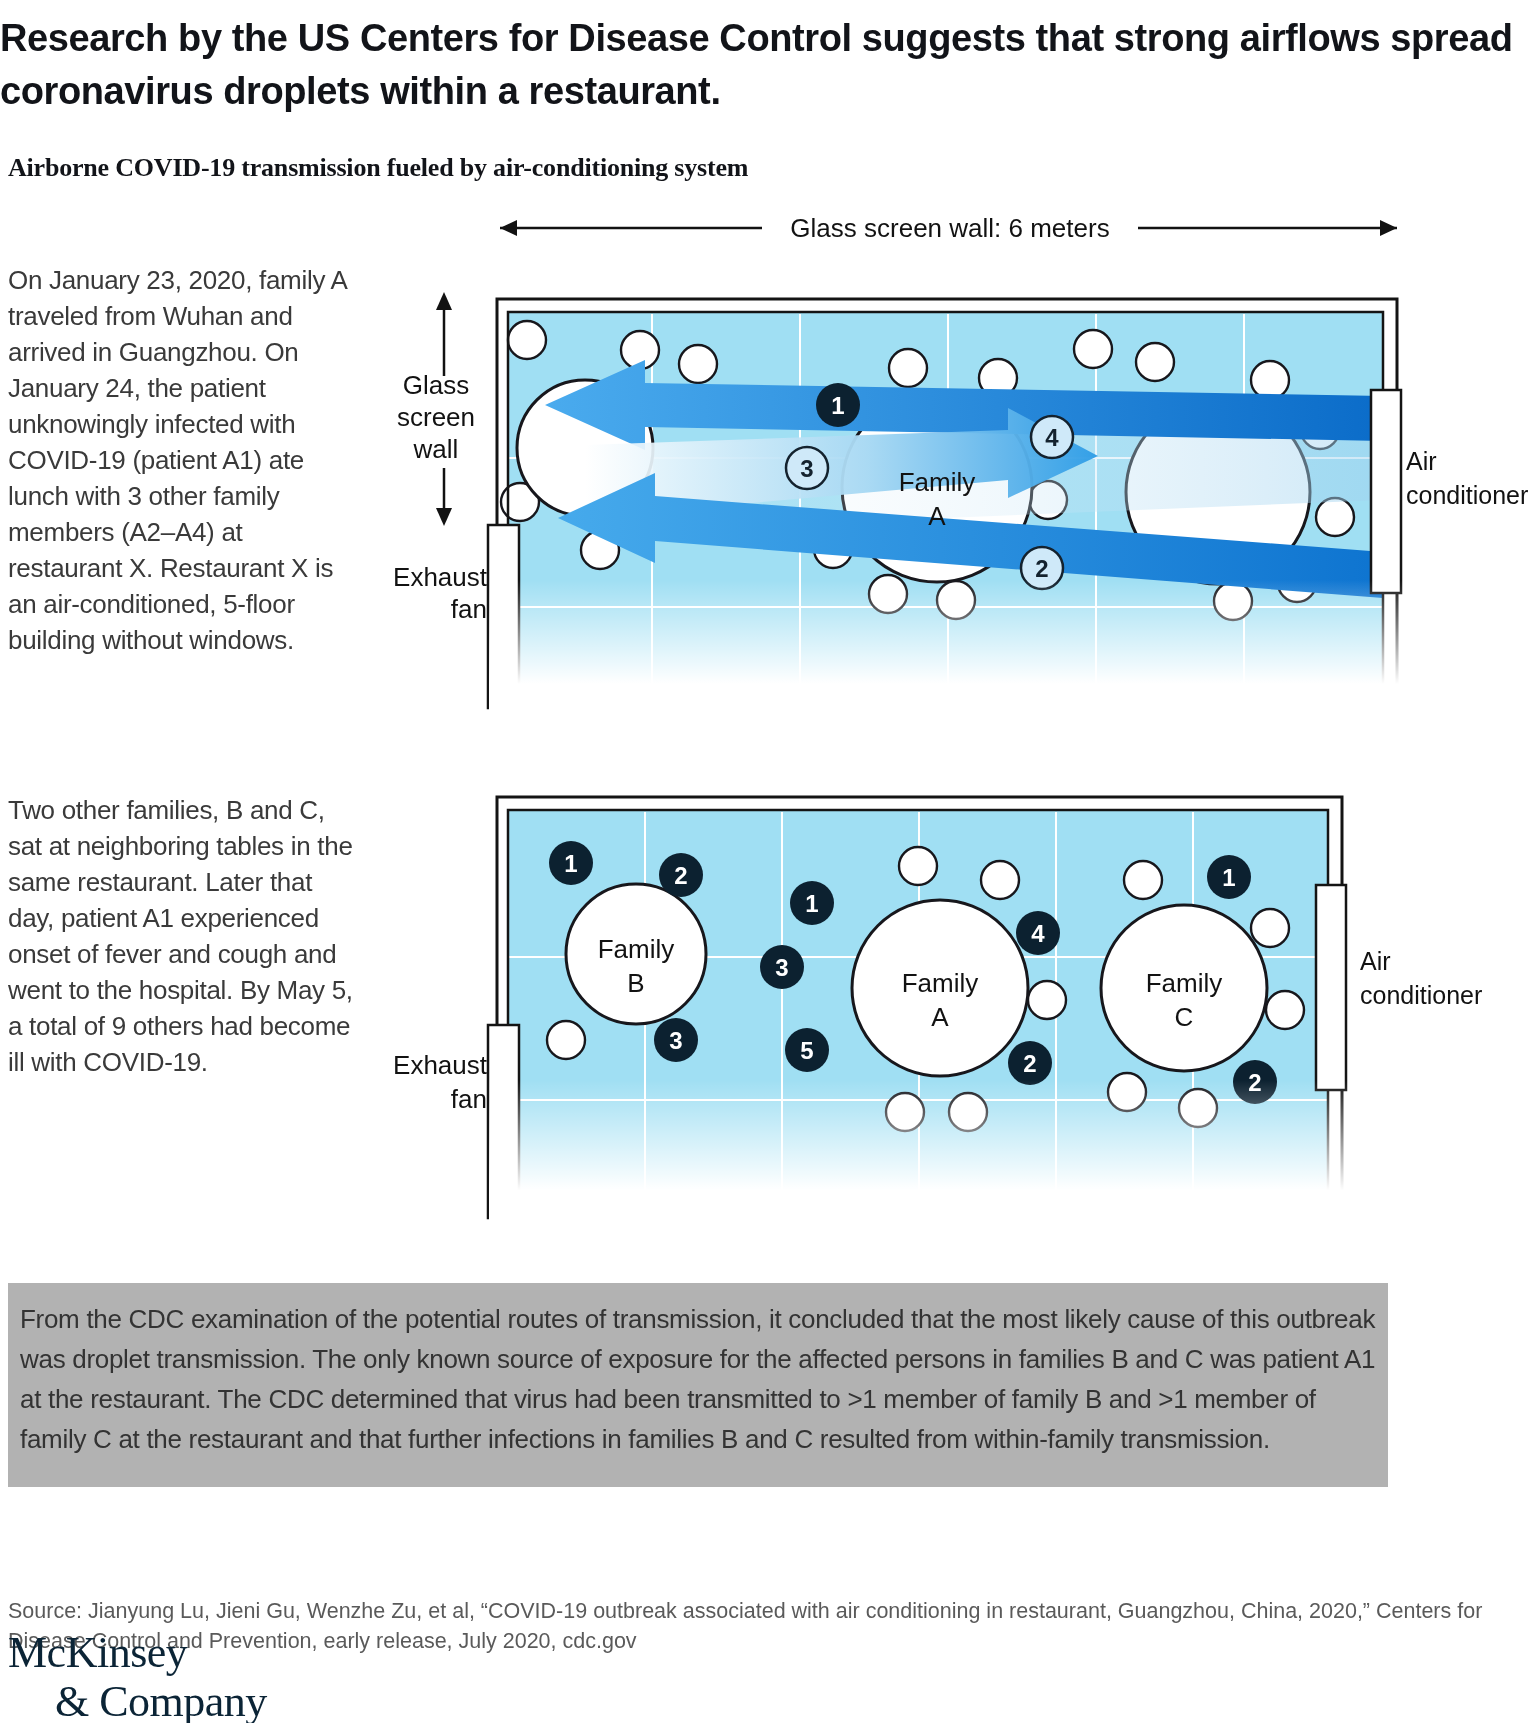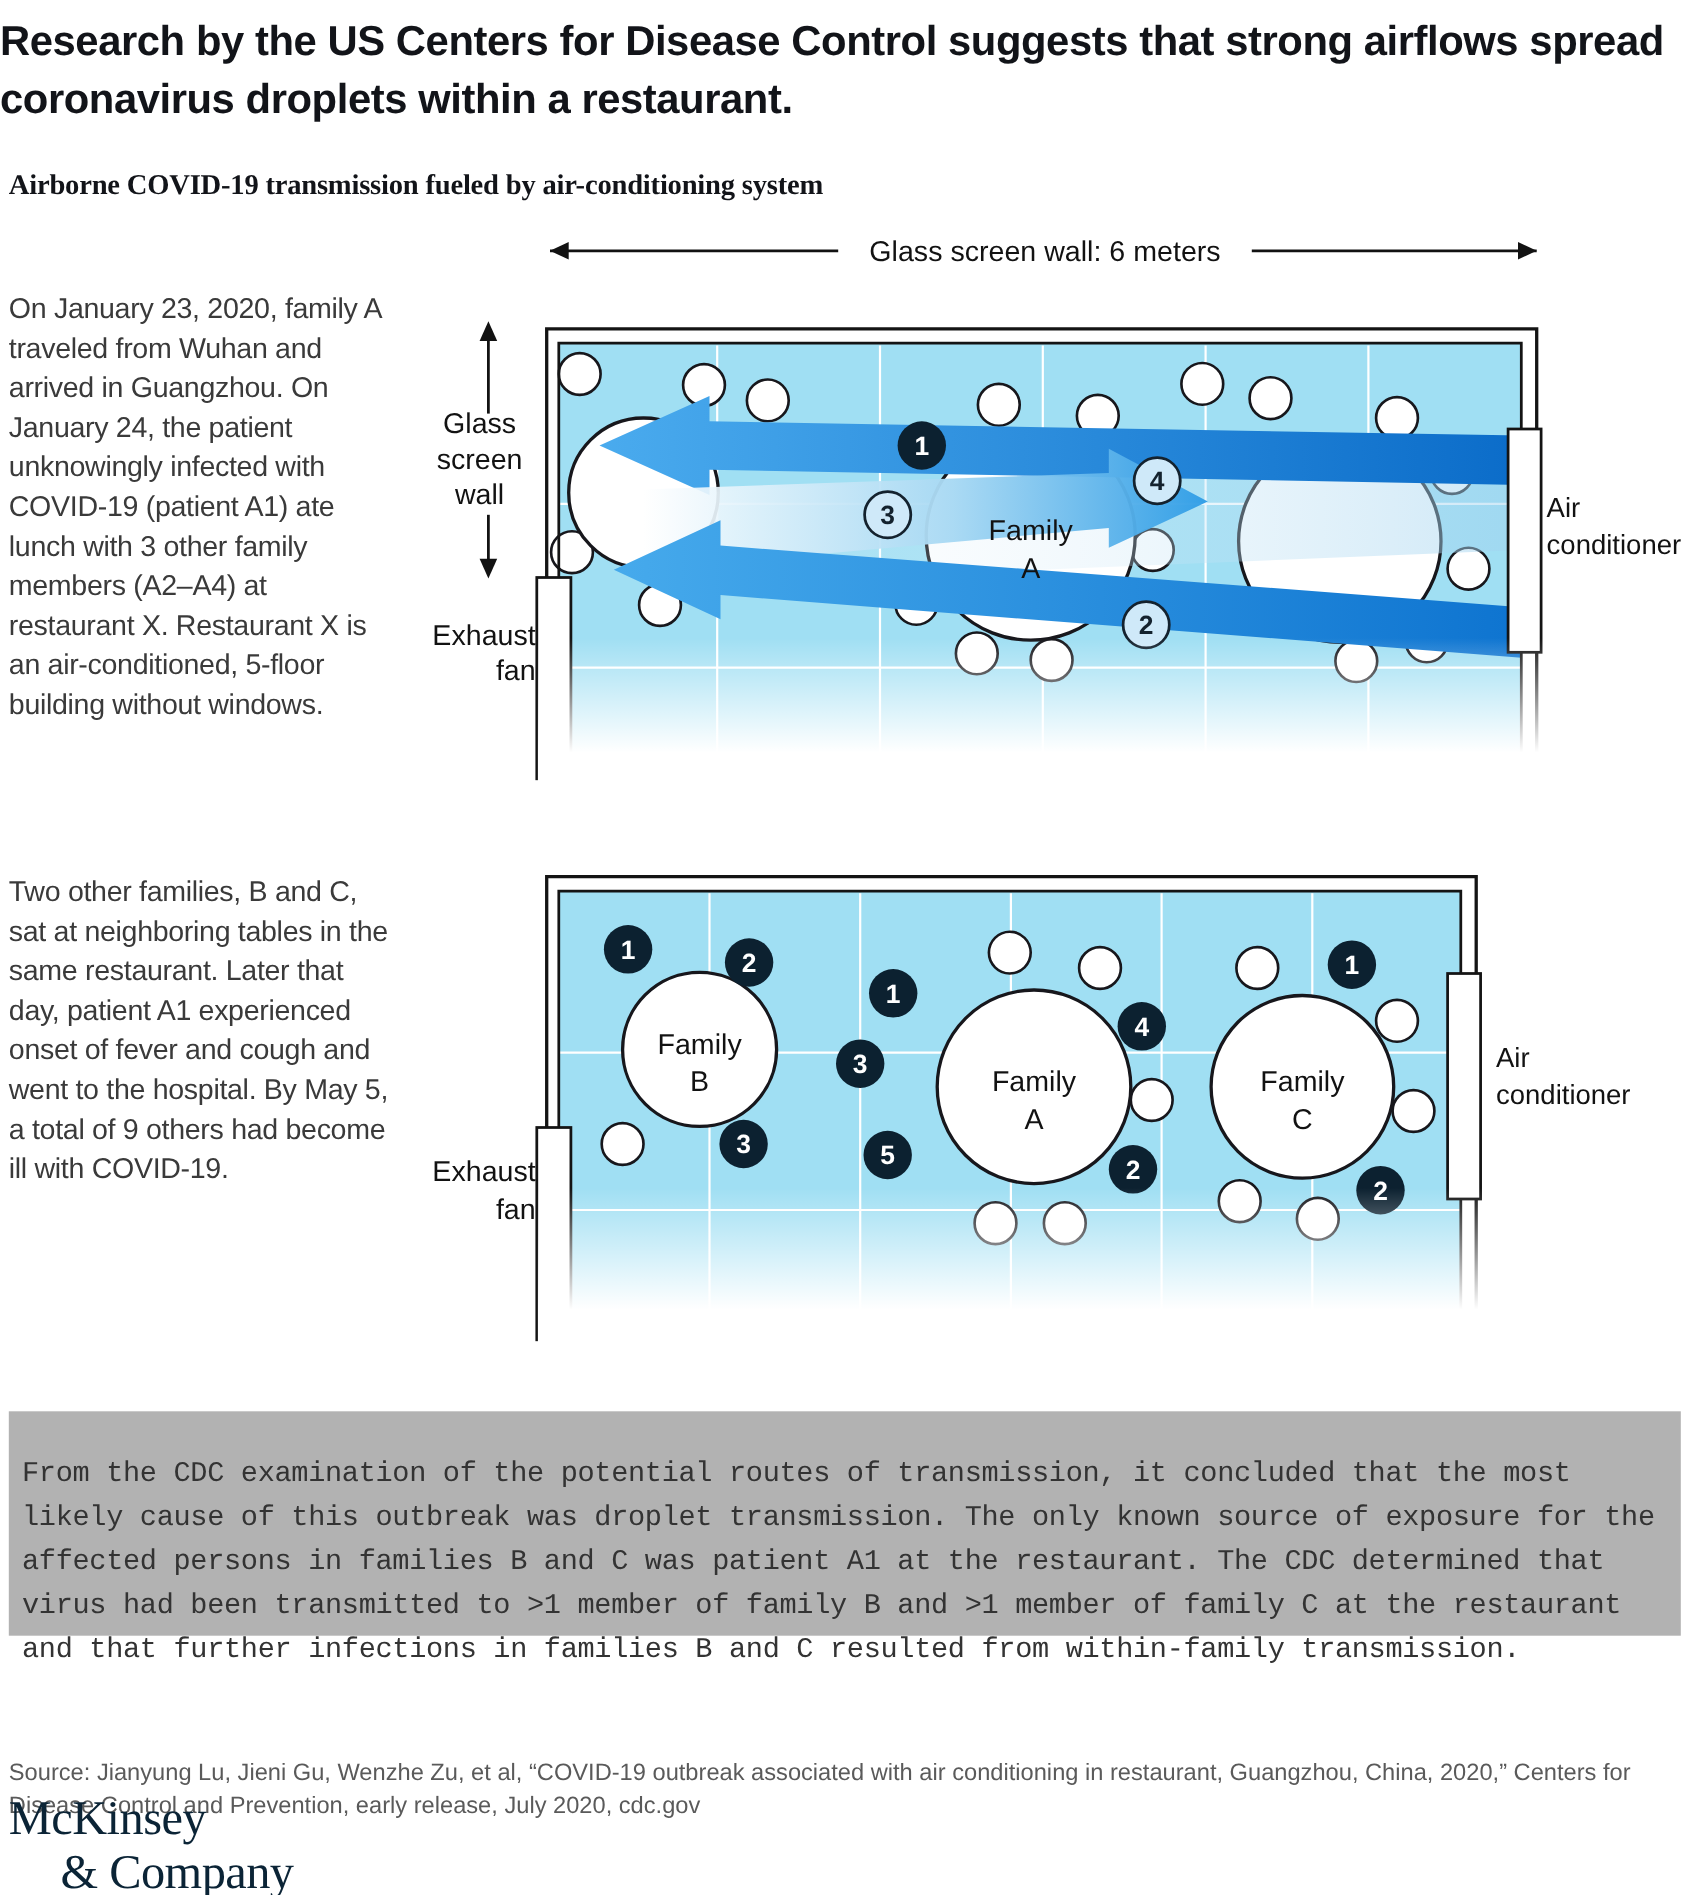--- a/index.html
+++ b/index.html
@@ -5,21 +5,21 @@
   html,body{margin:0;padding:0;background:#fff;}
   body{width:1536px;height:1723px;position:relative;font-family:"Liberation Sans",sans-serif;color:#16181c;overflow:hidden;}
   .abs{position:absolute;}
   #title{left:0;top:12px;width:1522px;font-size:38px;font-weight:bold;line-height:53px;letter-spacing:-0.4px;color:#121419;}
   #subtitle{left:8px;top:153px;width:1200px;font-size:26px;font-weight:bold;letter-spacing:-0.2px;color:#121419;font-family:Liberation Serif, serif;}
   .para{left:8px;width:352px;font-size:26px;line-height:36px;letter-spacing:-0.3px;color:#3a3a3a;}
   #para1{top:262px;}
   #para2{top:792px;}
   #diagram-top{left:0;top:200px;width:1536px;height:530px;}
   #diagram-bottom{left:0;top:740px;width:1536px;height:490px;}
-  #conclusion-box{left:8px;top:1283px;width:1520px;height:204px;background:#b2b2b2;box-sizing:border-box;padding:36px 12px 0 12px;font-family:Liberation Mono, monospace;}
+  #conclusion-box{left:8px;top:1283px;width:1380px;height:204px;background:#b2b2b2;box-sizing:border-box;padding:16px 12px 0 12px;}
   #conclusion-box .txt{font-size:26px;line-height:40px;letter-spacing:-0.3px;color:#333;}
   #source{left:8px;top:1596px;width:1522px;font-size:21.5px;line-height:30px;color:#5a5a5a;}
   #logo{left:8px;top:1628px;font-family:"Liberation Serif",serif;color:#0b2436;font-size:44px;line-height:49px;letter-spacing:-0.5px;}
   #logo .l2{padding-left:47px;}
   svg{font-family:"Liberation Sans",sans-serif;}
 </style>
 </head>
 <body>
 
 <div class="abs" id="title">Research by the US Centers for Disease Control suggests that strong airflows spread coronavirus droplets within a restaurant.</div>

